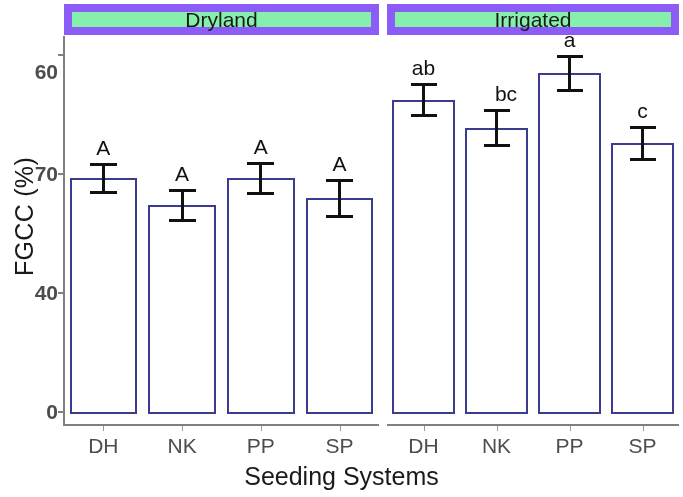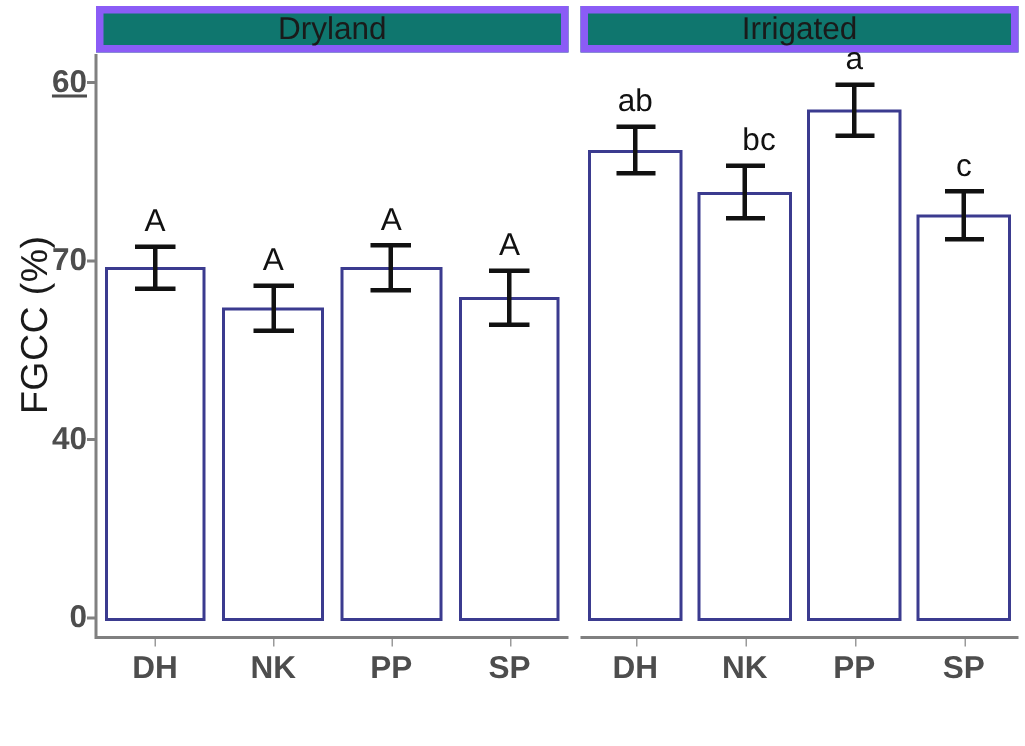--- a/index.html
+++ b/index.html
@@ -21,21 +21,21 @@
     position:absolute;right:0;width:46px;text-align:right;
     font-size:21px;font-weight:bold;color:#4d4d4d;
     transform:translateY(-50%);
   }
   #ytick-col{position:absolute;left:6px;top:0;width:52px;height:497px;}
   .ytickmark{position:absolute;left:58px;width:6px;height:2px;background:#808080;}
 
   
   .strip{
     position:absolute;height:31px;
-    border:5px solid #8b5cf6;background:#0f766e;
+    border:8px solid #8b5cf6;background:#86efac;
     box-sizing:border-box;
     display:flex;align-items:center;justify-content:center;
     font-size:21px;color:#1a1a1a;
   }
   .panel{
     position:absolute;
     background:#ffffff;
     box-sizing:border-box;
   }
   .axisline{position:absolute;background:#808080;}
@@ -55,21 +55,21 @@
   .siglet{
     position:absolute;text-align:center;
     font-size:21px;color:#111111;
     transform:translate(-50%,-100%);
     white-space:nowrap;
   }
 
   
   .xtick{
     position:absolute;text-align:center;
-    font-size:21px;font-weight:bold;color:#4d4d4d;
+    font-size:21px;font-weight:normal;color:#4d4d4d;
     transform:translateX(-50%);
     white-space:nowrap;
   }
   .xtickmark{position:absolute;width:1px;height:5px;background:#9a9a9a;}
 
   .xlab{
     position:absolute;width:683px;left:0;text-align:center;
     font-size:25px;color:#1a1a1a;
   }
 </style>
@@ -77,21 +77,21 @@
 <body>
 
 <div id="figure">
 
   <div class="ylab">FGCC (%)</div>
 
   <div id="ytick-col">
       <div class="ytick" style="top: 412px;">0</div>
       <div class="ytick" style="top: 293px;">40</div>
       <div class="ytick" style="top: 174px;">70</div>
-      <div class="ytick" style="top: 55px; text-decoration: underline;">60</div>
+      <div class="ytick" style="top: 72px;">60</div>
     </div>
 
   <div id="panels-root">
       <div class="strip" style="left: 64px; width: 315px; top: 4px;">
         <span>Dryland</span>
       </div>
       <div class="panel" style="left: 64px; width: 315px; top: 36px; height: 378px;"></div>
       <div class="axisline" style="left: 64px; width: 315px; top: 424px; height: 2px;"></div>
       <div class="axisline" style="left: 63px; top: 36px; width: 2px; height: 390px;"></div>
       <div class="bar" style="left: 69.7094px; width: 67.3312px; top: 178.165px; height: 235.835px;"></div>
@@ -150,18 +150,19 @@
       <div class="xtickmark" style="left: 569.5px; top: 426px;"></div>
       <div class="bar" style="left: 611.293px; width: 62.415px; top: 143.06px; height: 270.94px;"></div>
       <div class="ebar-stem" style="left: 641px; top: 126.995px; height: 32.13px;"></div>
       <div class="ebar-cap" style="left: 629.5px; width: 26px; top: 125.995px;"></div>
       <div class="ebar-cap" style="left: 629.5px; width: 26px; top: 158.125px;"></div>
       <div class="siglet" style="left: 642.5px; top: 122.995px;">c</div>
       <div class="xtick" style="left: 642.5px; top: 434px;">SP</div>
       <div class="xtickmark" style="left: 642.5px; top: 426px;"></div>
     </div>
 
+  <div class="xlab" style="top:462px">Seeding Systems</div>
 
 <div class="ytickmark" style="top: 411px;"></div>
     <div class="ytickmark" style="top: 292px;"></div>
     <div class="ytickmark" style="top: 173px;"></div>
     <div class="ytickmark" style="top: 54px;"></div>
   </div>
 
 </body></html>

